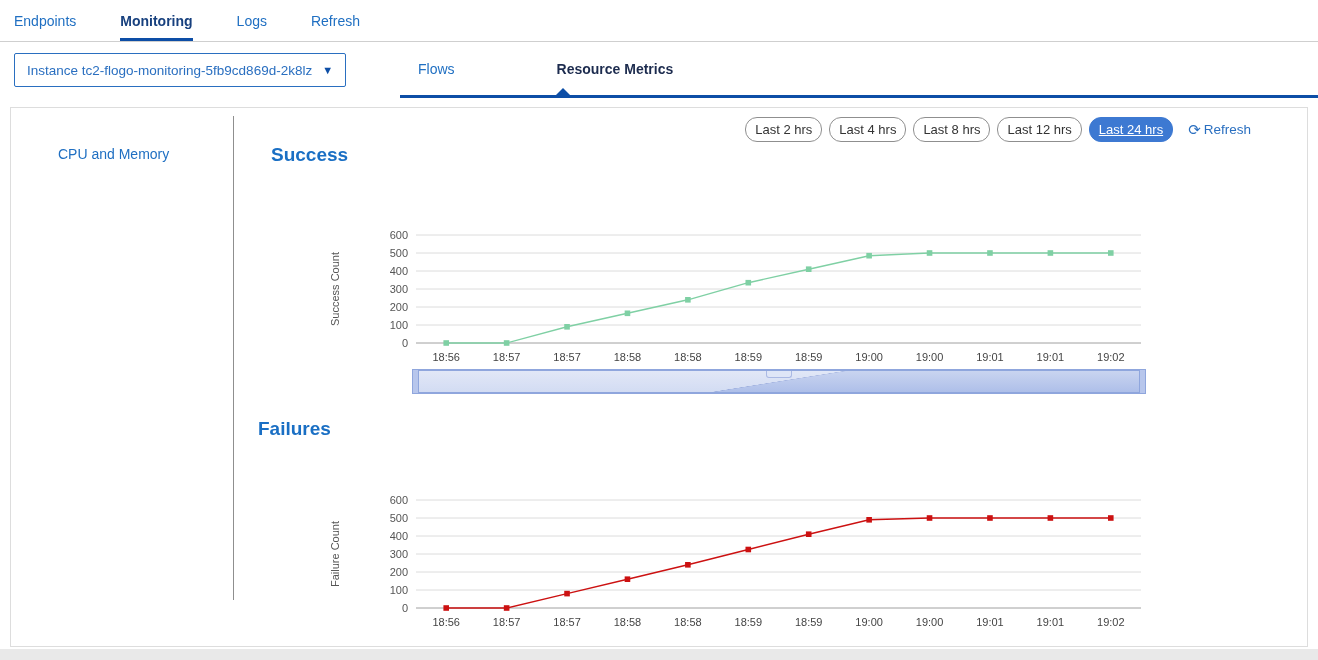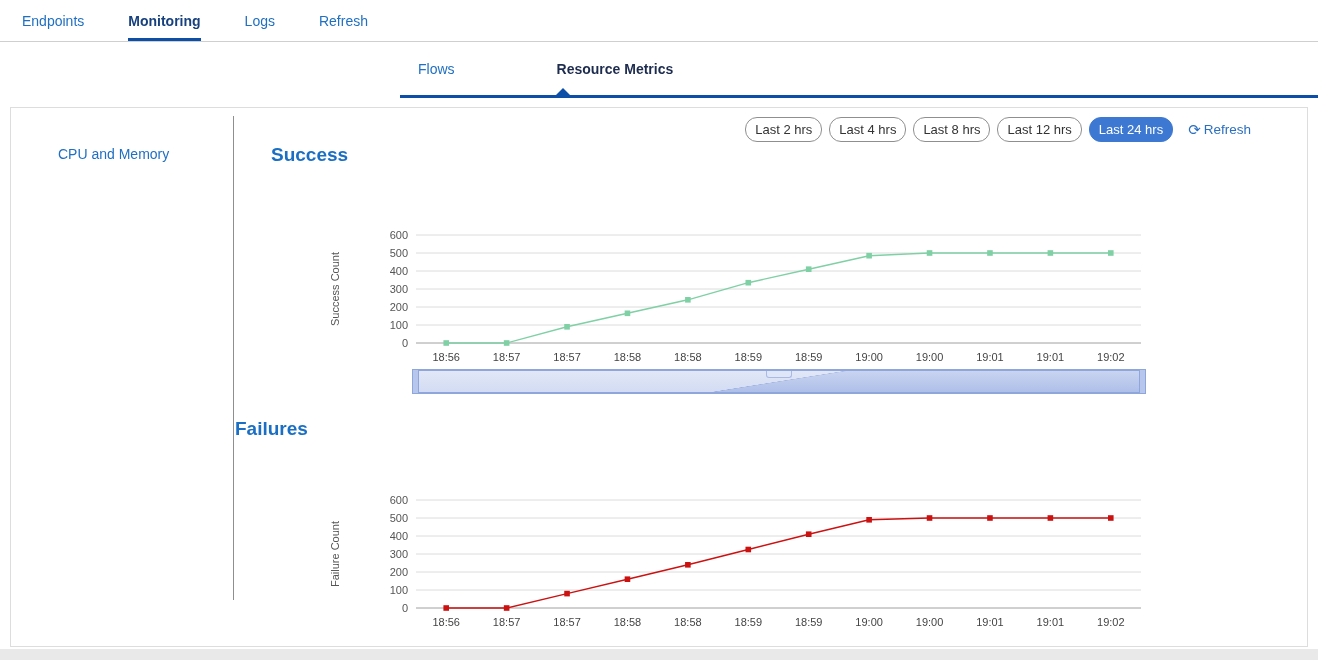--- a/index.html
+++ b/index.html
@@ -1,19 +1,19 @@
 <!DOCTYPE html>
 <html><head>
 <meta charset="utf-8">
 <style>
   * { box-sizing: border-box; margin: 0; padding: 0; }
   html,body { width:1318px; height:660px; background:#fff; font-family:"Liberation Sans", sans-serif; overflow:hidden; }
 
   
-  .topnav { height:42px; border-bottom:1px solid #cfcfcf; display:flex; align-items:stretch; padding-left:22px; }
+  .topnav { height:42px; border-bottom:1px solid #cfcfcf; display:flex; align-items:stretch; padding-left:14px; }
   .topnav .tab { display:flex; align-items:center; margin-right:44px; font-size:14px; color:#1f6fc2; cursor:pointer; border-bottom:3px solid transparent; padding-top:3px; }
   .topnav .tab.active { color:#17407e; font-weight:bold; border-bottom-color:#0d4ea6; }
 
   
   .subbar { position:relative; height:56px; }
   .instance-select { position:absolute; left:14px; top:11px; height:34px; border:1px solid #2a6fc0; border-radius:2px; display:flex; align-items:center; padding:0 12px; color:#2a6fc0; font-size:13.5px; cursor:pointer; background:#fff; }
   .instance-select .caret { margin-left:10px; font-size:11px; color:#0d4ea6; }
   .subtabs { position:absolute; left:418px; top:0; height:53px; display:flex; align-items:center; gap:56px; }
   .subtab { font-size:14px; color:#1f6fc2; cursor:pointer; }
   .subtab.active { color:#1c2b4e; font-weight:bold;padding-left:46px; }
@@ -22,27 +22,27 @@
 
   
   .panel { position:relative; margin:9px 10px 0 10px; height:540px; border:1px solid #ddd; background:#fff; }
   .divider { position:absolute; left:222px; top:8px; height:484px; width:1px; background:#8f8f8f; }
 
   .side-link { position:absolute; left:47px; top:38px; color:#1f6fc2; font-size:14px; cursor:pointer; }
   .side-box { position:absolute; left:30px; top:75px; width:186px; height:44px; border:1px solid #b5b5b5; border-left:3px solid #1f6fc2; display:flex; align-items:center; padding-left:34px; color:#1f6fc2; font-size:14px; cursor:pointer; background:#fff; }
 
   .time-row { position:absolute; top:9px; right:56px; display:flex; align-items:center; gap:7px; }
   .time-btn { font-family:"Liberation Sans", sans-serif; font-size:13px; color:#333; background:#fff; border:1px solid #8f8f8f; border-radius:12px; padding:4px 9px; cursor:pointer; }
-  .time-btn.active { background:#3d79d2; border-color:#3d79d2; color:#fff; }
+  .time-btn.active { background:#3d79d2; border-color:#3d79d2; color:#fff;text-decoration:underline; }
   .refresh { display:flex; align-items:center; margin-left:8px; color:#2a6fc0; font-size:13.5px; cursor:pointer; text-decoration:none; }
   .refresh .ricon { font-size:15px; margin-right:3px; }
 
   .chart-title { position:absolute; left:224px; color:#1a6fc4; font-size:19px; font-weight:bold; }
   #title-success { top:36px;margin-left:36px; }
-  #title-failures { top:310px; }
+  #title-failures { top:310px;margin-left:23px; }
 
   .chart-svg { position:absolute; left:310px; width:830px; height:150px; }
   #chart-success { top:113px; }
   #chart-failures { top:378px; }
 
   
   .navigator { position:absolute; top:261px; left:405px; width:726px; height:25px; background:linear-gradient(180deg,#c9d4f0 0%,#aebfe9 100%); border-top:2px solid #8fa6dd; border-bottom:2px solid #8fa6dd; cursor:ew-resize; }
   .navigator .handle { position:absolute; top:-2px; bottom:-2px; width:7px; background:#b7c6ec; border:1px solid #8fa6dd; }
   .navigator .handle.left { left:-4px; }
   .navigator .handle.right { right:-4px; }
@@ -57,20 +57,24 @@
 <nav class="topnav">
   <div id="nav-tabs" style="display:flex;">
       <div class="tab">Endpoints</div>
       <div class="tab active">Monitoring</div>
       <div class="tab">Logs</div>
       <div class="tab">Refresh</div>
     </div>
 </nav>
 
 <div class="subbar">
+  <div class="instance-select">
+    <span>Instance tc2-flogo-monitoring-5fb9cd869d-2k8lz</span>
+    <span class="caret">▼</span>
+  </div>
   <div id="subtabs" class="subtabs">
       <div class="subtab">Flows</div>
       <div class="subtab active">Resource Metrics</div>
     </div>
   <div class="subtab-underline"></div>
   <div class="subtab-caret"></div>
 </div>
 
 <main class="panel">
   <div class="side-link">CPU and Memory</div>

